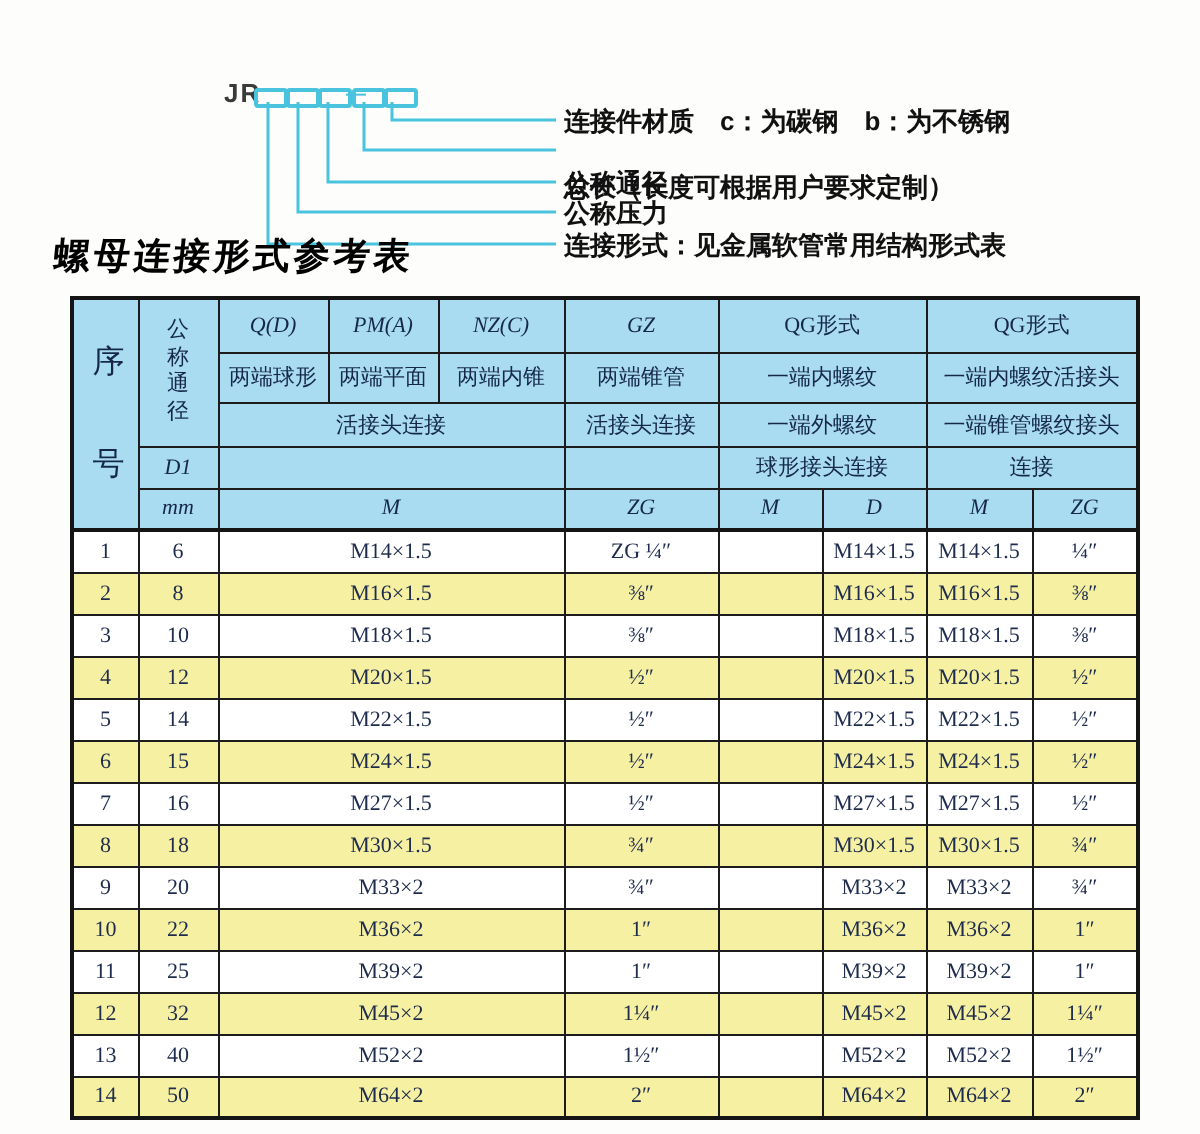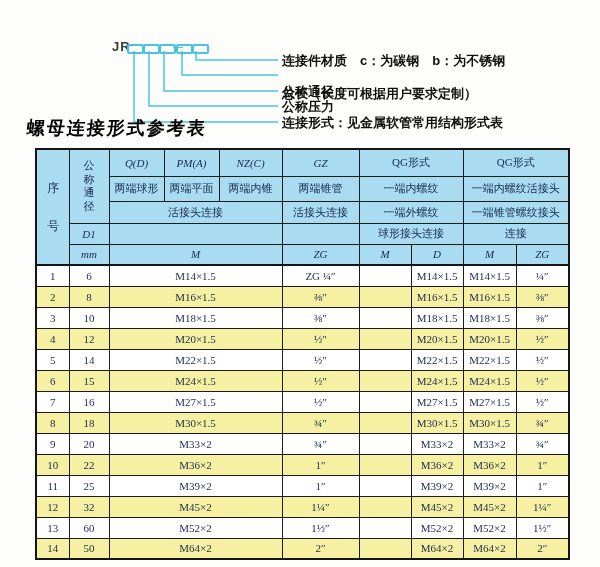--- a/index.html
+++ b/index.html
@@ -31,21 +31,21 @@
   #ref-table thead tr:nth-child(1){height:27px;}
   #ref-table thead tr:nth-child(2){height:25px;}
   #ref-table thead tr:nth-child(3){height:22px;margin-top:28px;}
   #ref-table thead tr:nth-child(4){height:21px;padding-left:39px;}
   #ref-table thead tr:nth-child(5){height:21px;margin-top:41px;}
   #ref-table thead{border-bottom:2px solid #151515;}
   #ref-table tbody tr{height:21px;background:#ffffff;}
   #ref-table tbody tr:nth-child(even){background:#f6f0a2;}
   #ref-table tbody td{font-size:11px;}
   .v-text{width:13px;margin:0 auto;word-break:break-all;line-height:1.25;font-size:11px;}
-  .seq-text{width:13px;margin:0 auto;word-break:break-all;line-height:3.2;font-size:12px;text-align:right;}
+  .seq-text{width:13px;margin:0 auto;word-break:break-all;line-height:3.2;font-size:16px;text-align:right;}
   .latin{font-size:11.5px;font-style:italic;}
 </style>
 </head>
 <body>
 
 <div id="page">
 
   <div id="diagram">
     <svg id="connector-svg" viewBox="0 0 600 148">
       <polyline points="196,51 196,60 278,60" fill="none" stroke="#49c3de" stroke-width="1.5"></polyline>
@@ -250,21 +250,21 @@
           <td>32</td>
           <td colspan="3">M45×2</td>
           <td>1¼″</td>
           <td></td>
           <td>M45×2</td>
           <td>M45×2</td>
           <td>1¼″</td>
         </tr>
         <tr>
           <td>13</td>
-          <td>60</td>
+          <td>40</td>
           <td colspan="3">M52×2</td>
           <td>1½″</td>
           <td></td>
           <td>M52×2</td>
           <td>M52×2</td>
           <td>1½″</td>
         </tr>
         <tr>
           <td>14</td>
           <td>50</td>

